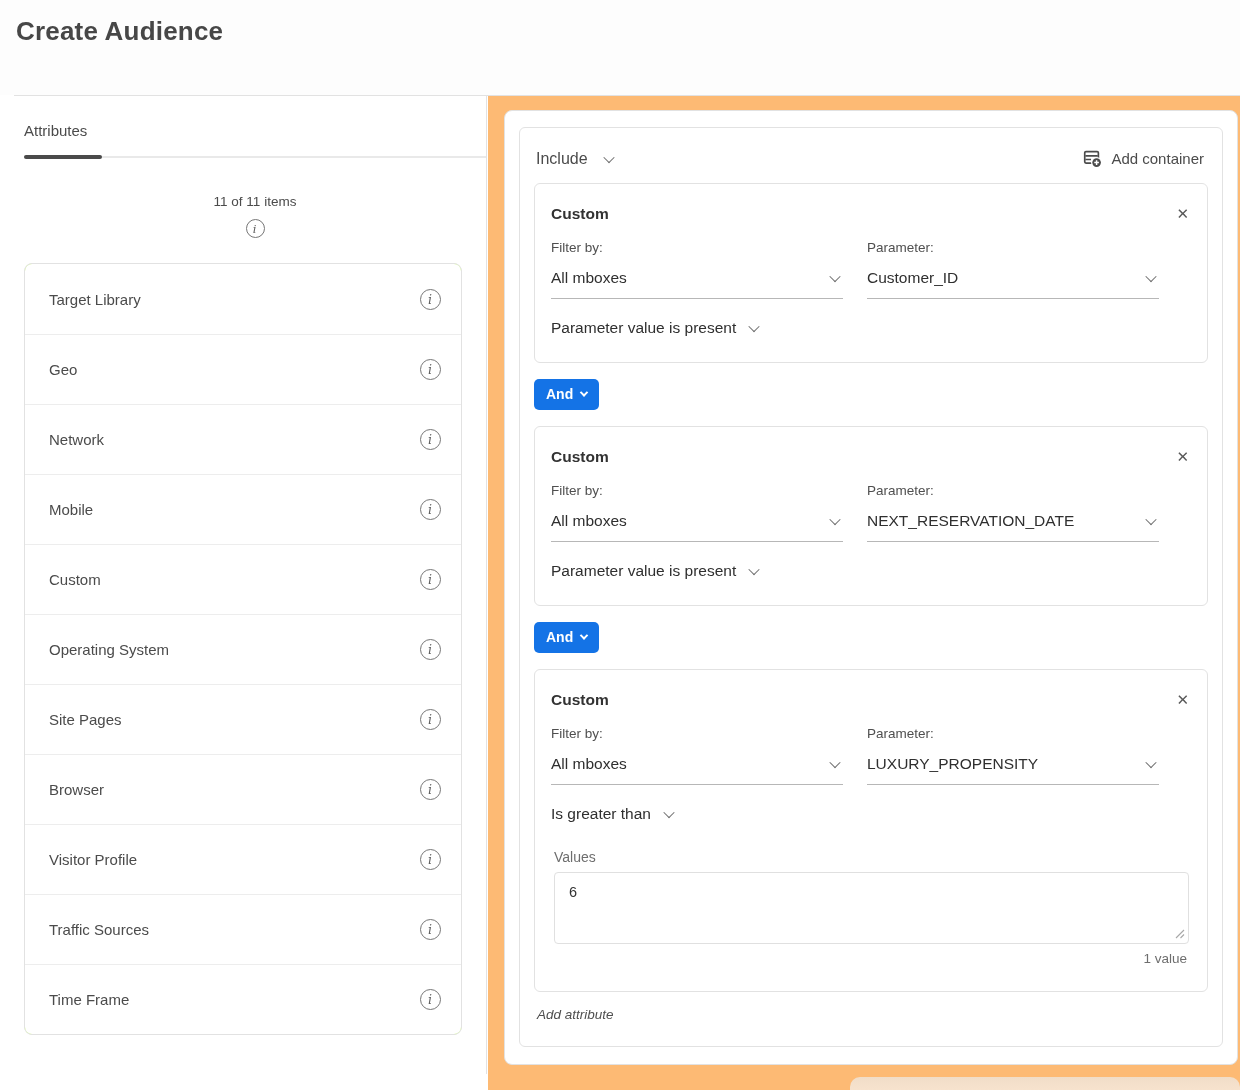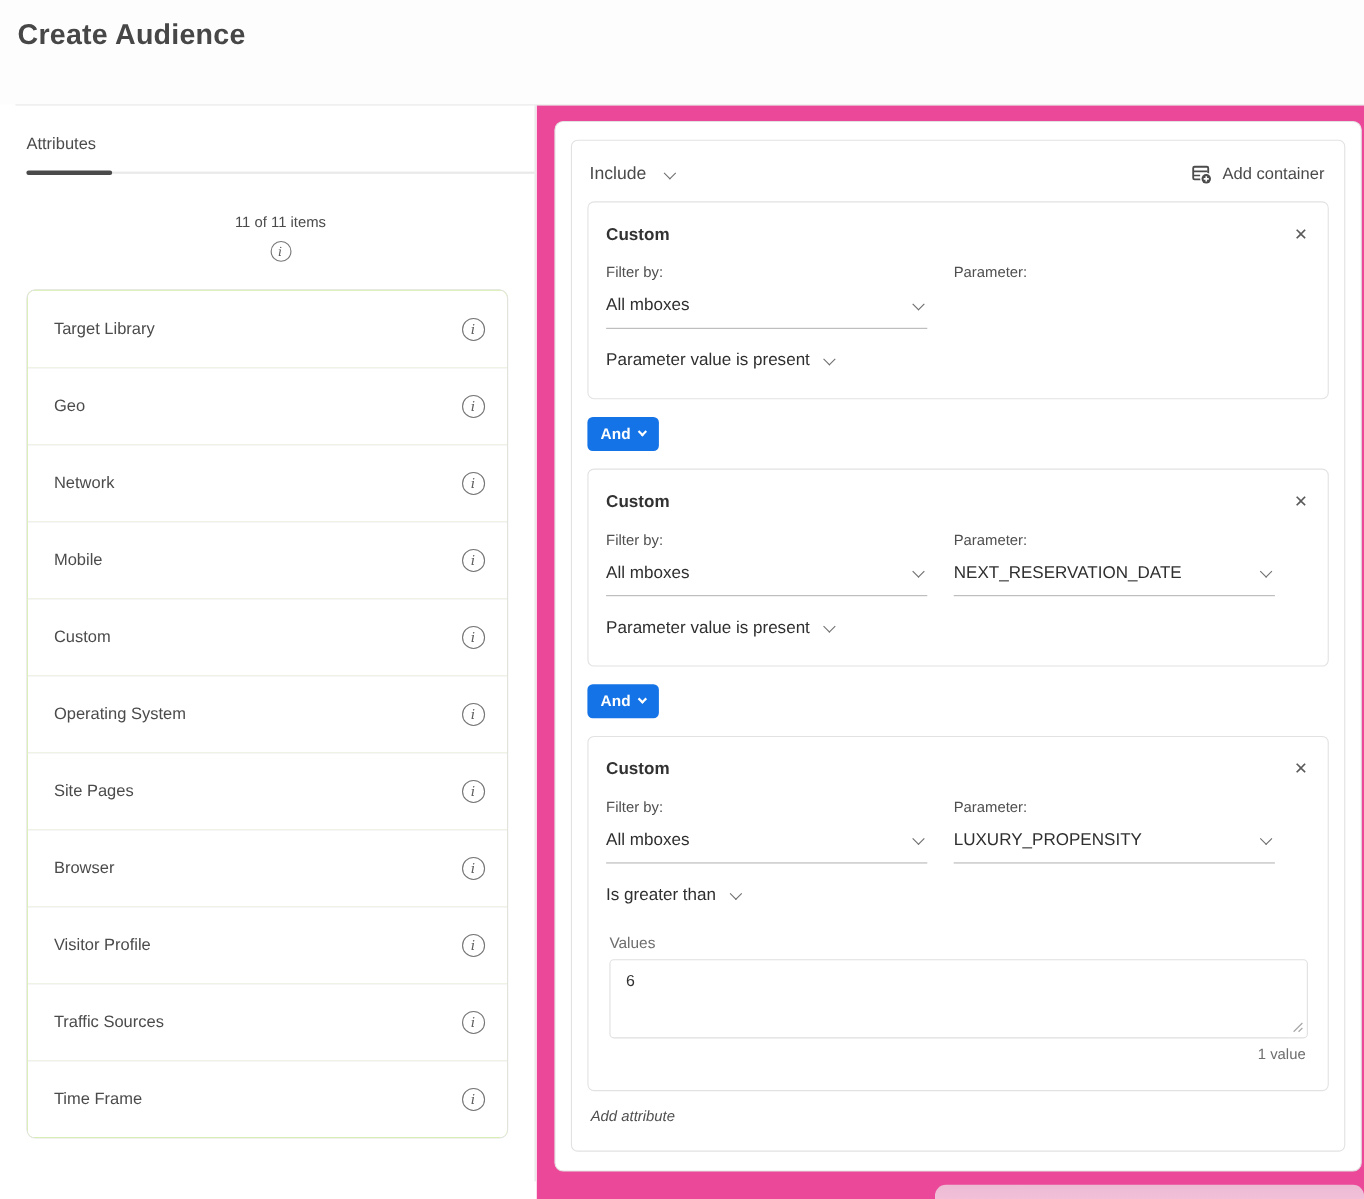--- a/index.html
+++ b/index.html
@@ -54,21 +54,21 @@
     width: 21px; height: 21px; flex: 0 0 auto;
     border: 1.6px solid #767676; border-radius: 50%;
     display: inline-flex; align-items: center; justify-content: center;
     font-family: "DejaVu Serif", serif; font-style: italic;
     font-size: 12.5px; color: #5e5e5e; cursor: pointer; background: #fff;
     padding-right: 1px;
   }
   .info-icon.small { width: 19px; height: 19px; font-size: 11.5px; }
 
   
-  .workspace { position: absolute; top: 96px; left: 488px; right: 0; bottom: 0; background: #ec4899; }
+  .workspace { position: absolute; top: 96px; left: 488px; right: 0; bottom: 0; background: #fdba74; }
   .outer-card {
     position: absolute; top: 14px; left: 16px; right: 2px; bottom: 25px;
     background: #fff; border: 1px solid #e2e2e2; border-radius: 8px;
   }
   .inner-container {
     position: absolute; top: 16px; left: 14px; right: 14px; bottom: 17px;
     border: 1px solid #e2e2e2; border-radius: 6px; padding: 12px 14px;
     background: #fff; overflow: hidden;
   }
 
@@ -257,20 +257,24 @@
         <div class="cols">
           <div>
             <div class="field-label">Filter by:</div>
             <div class="select-underlined">
               <span>All mboxes</span>
               <span class="chev"></span>
             </div>
           </div>
           <div>
             <div class="field-label">Parameter:</div>
+            <div class="select-underlined">
+              <span>Customer_ID</span>
+              <span class="chev"></span>
+            </div>
           </div>
         </div>
         <div class="condition-select">
           <span>Parameter value is present</span>
           <span class="chev"></span>
         </div>
       </div>
 
       <button class="and-btn" style="background: rgb(20, 115, 230);">
         <span>And</span>

